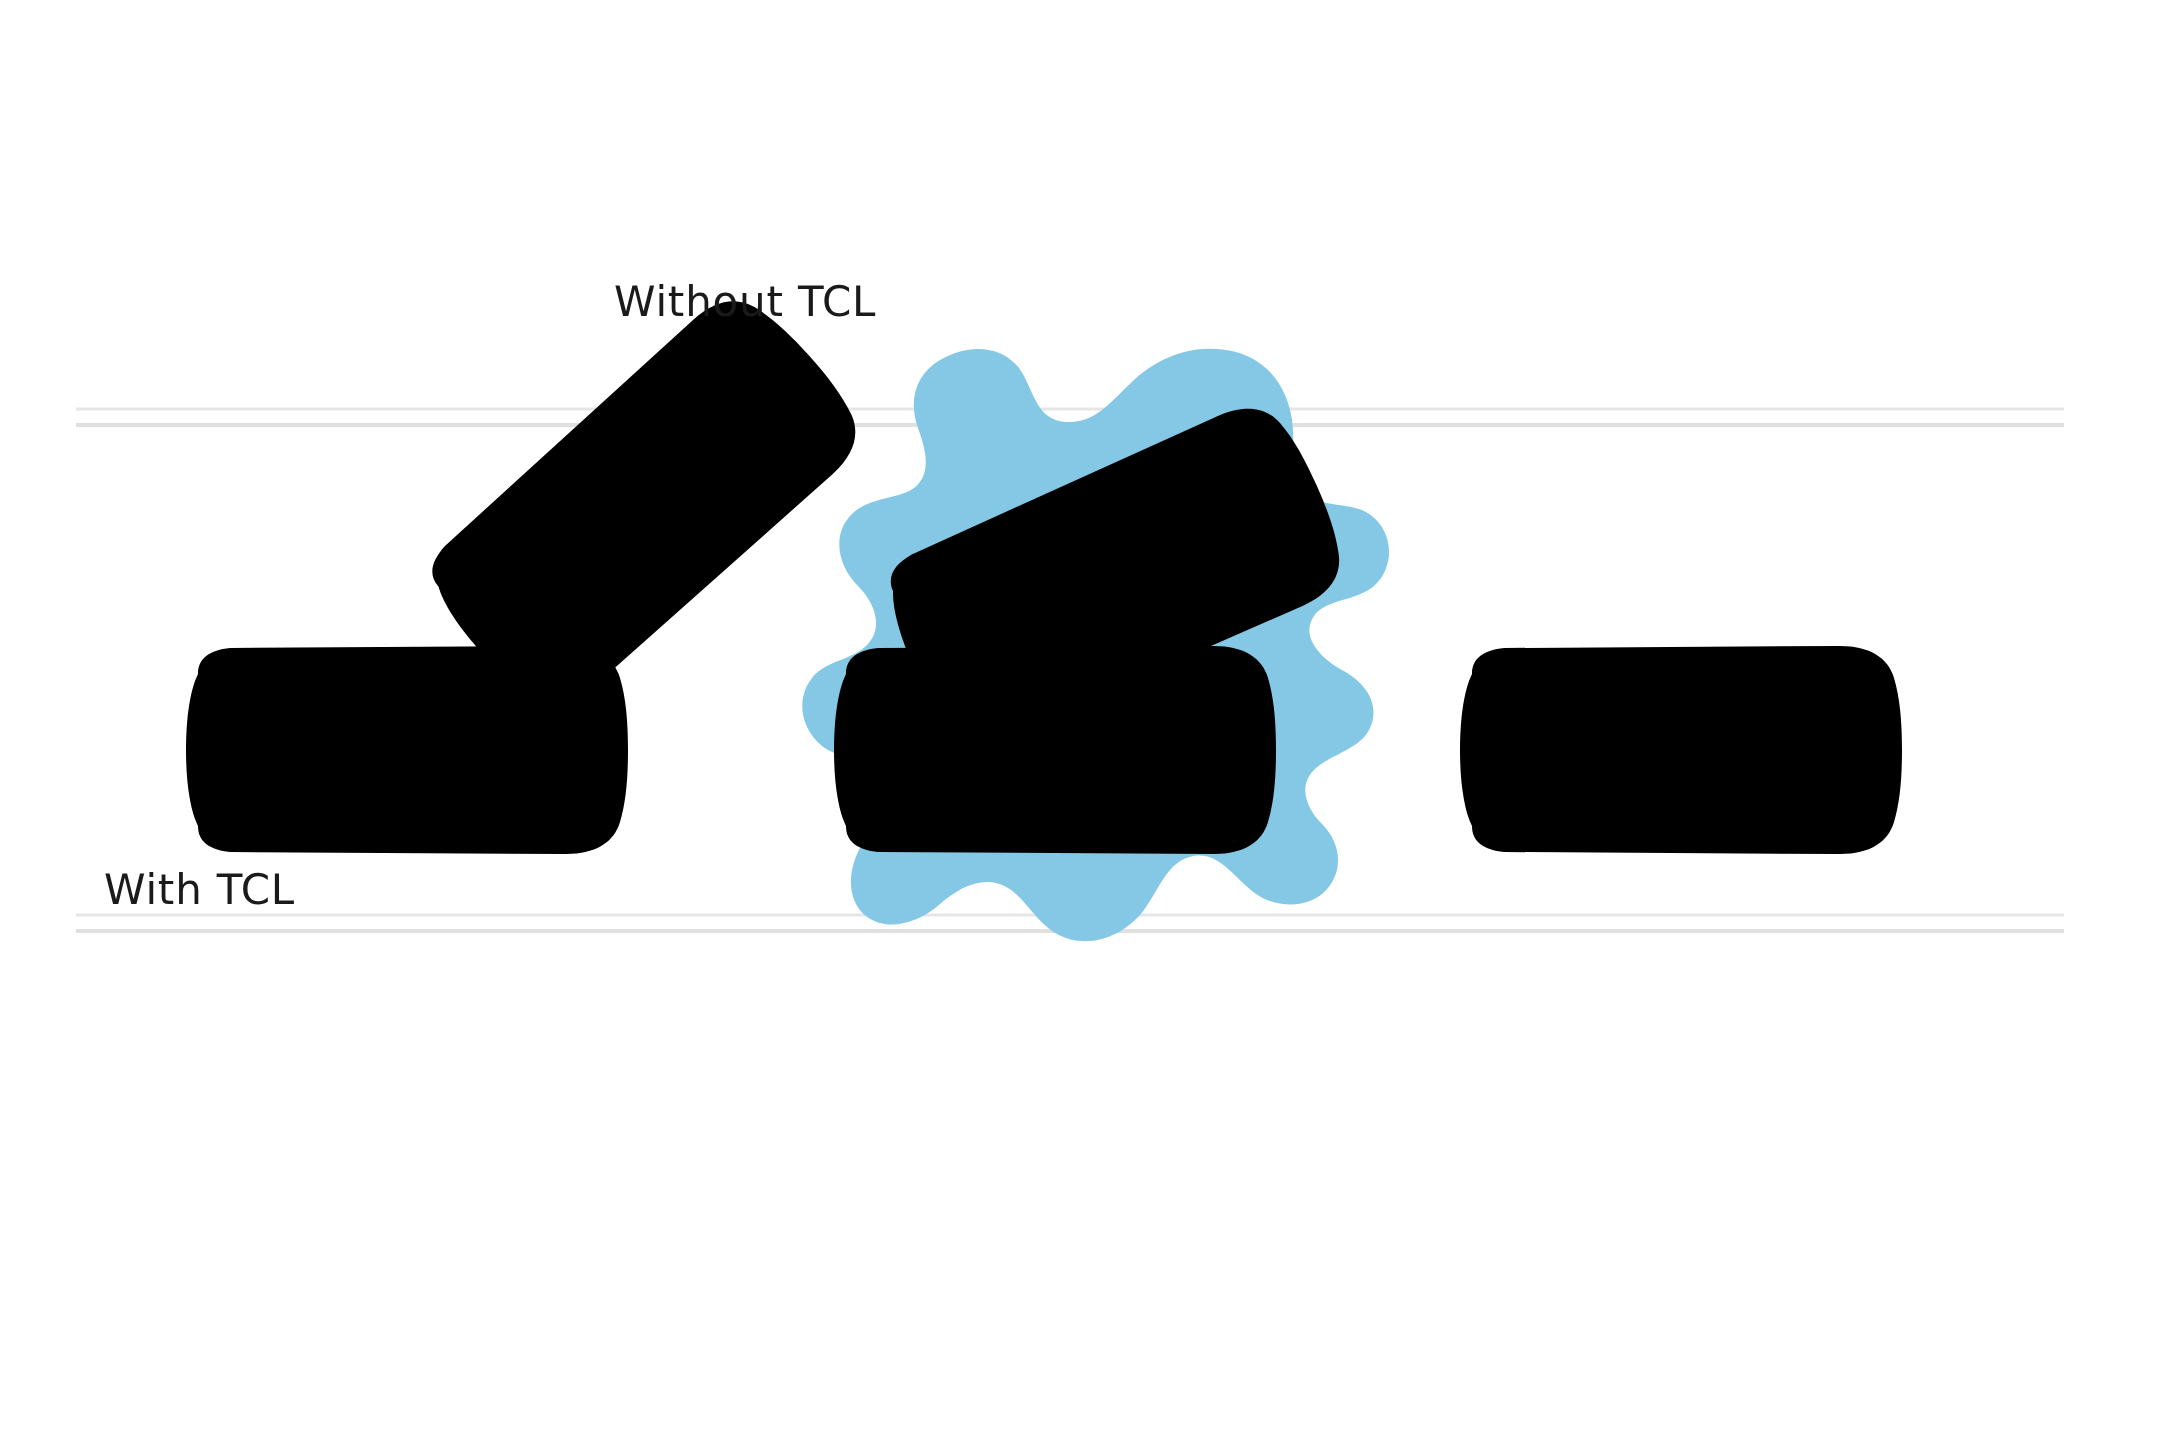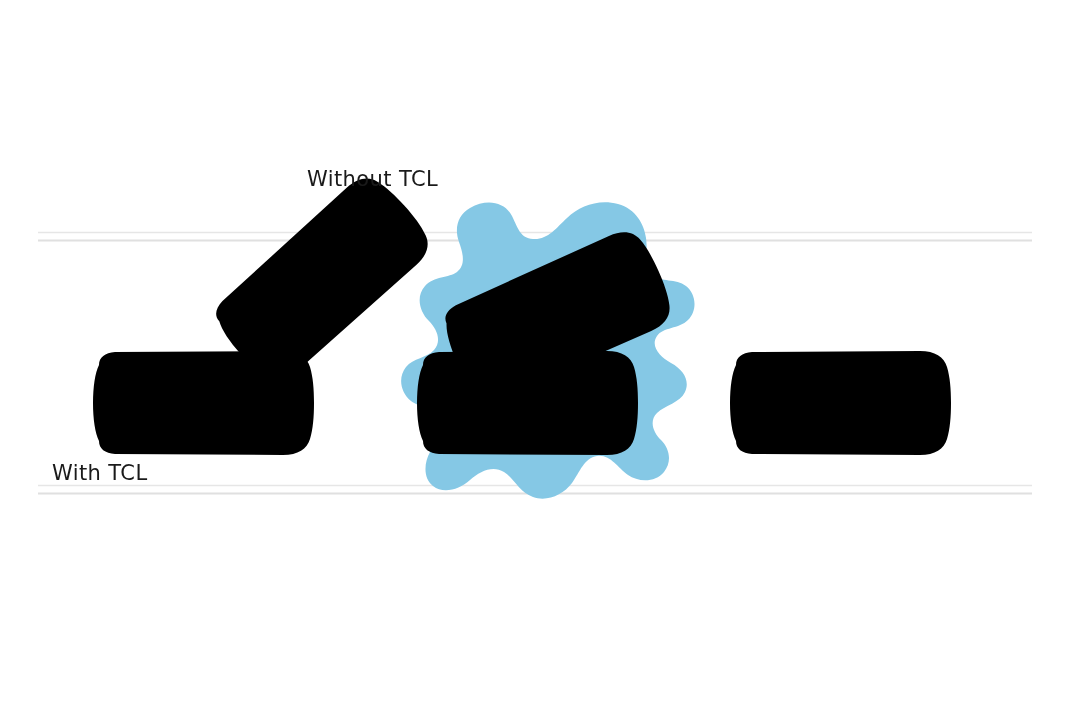--- a/index.html
+++ b/index.html
@@ -10,21 +10,20 @@
   }
   body {
     font-family: "DejaVu Sans", sans-serif;
   }
   #stage {
     position: relative;
     width: 1080px;
     height: 568px;
     background: #ffffff;
     overflow: hidden;
-    margin-top: 28px;
   }
   #scene {
     position: absolute;
     left: 0;
     top: 0;
     width: 1080px;
     height: 724px;
   }
   .label-text {
     font-family: "DejaVu Sans", sans-serif;

